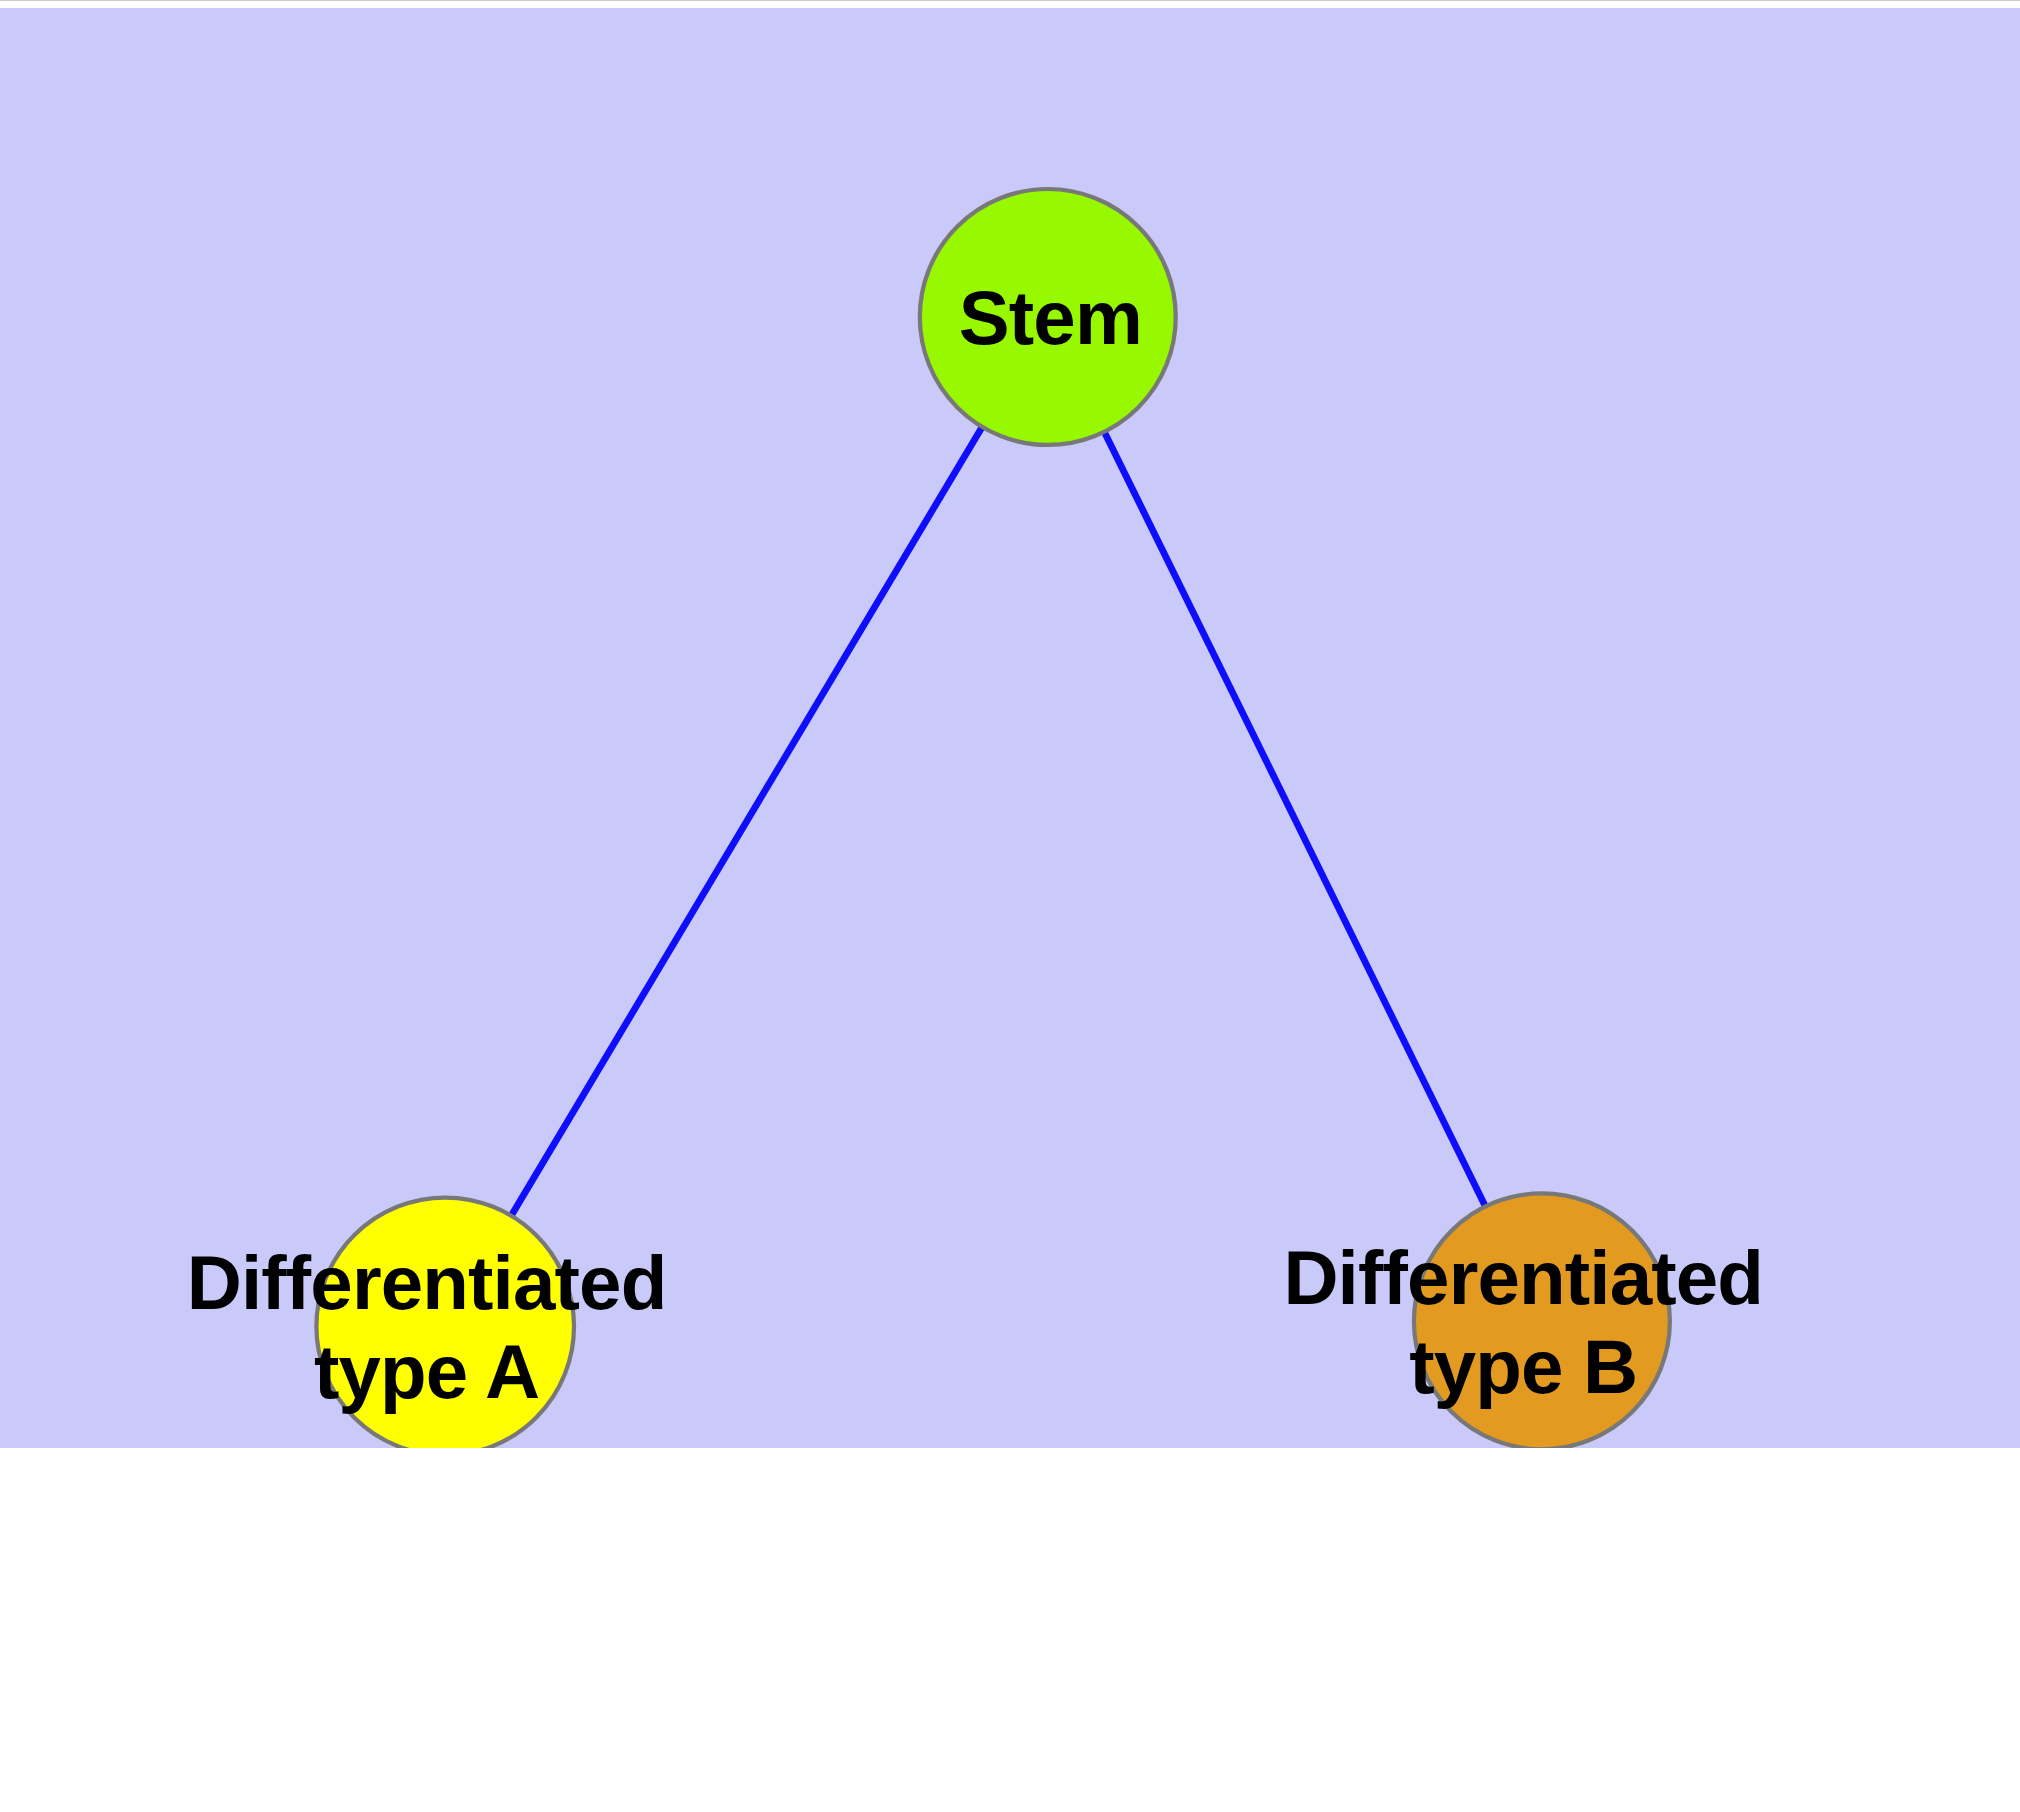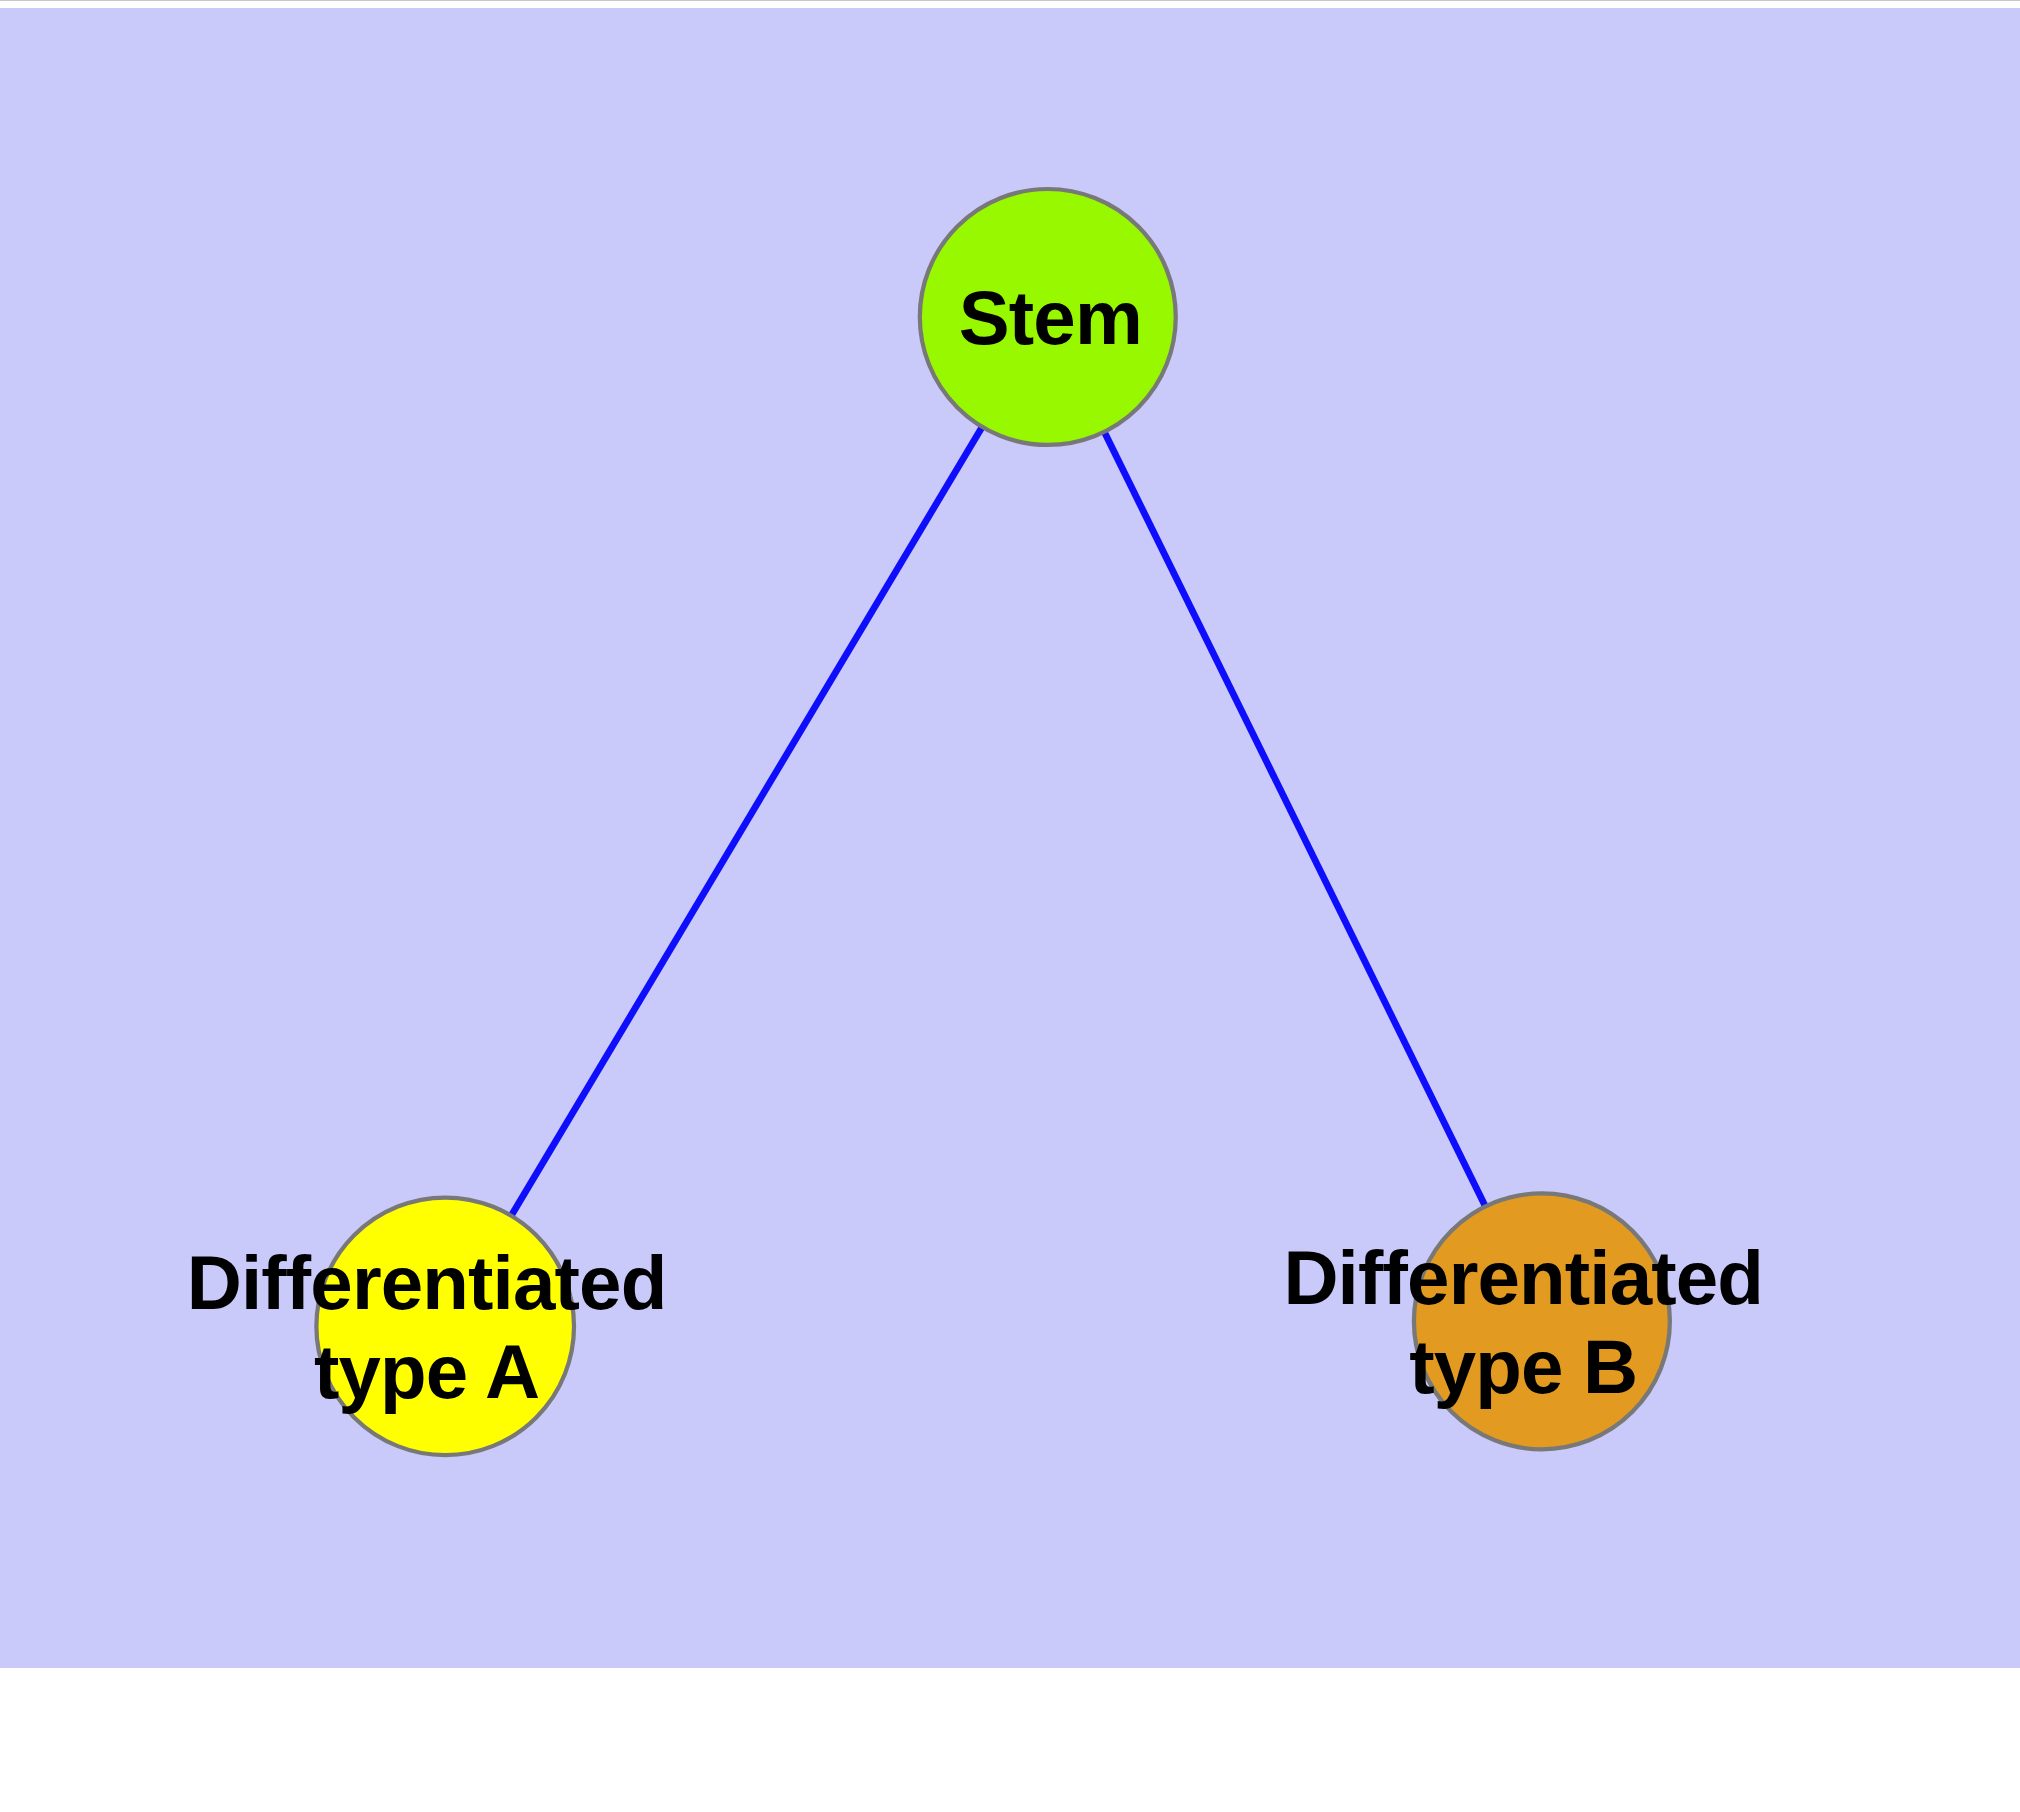--- a/index.html
+++ b/index.html
@@ -26,21 +26,21 @@
   }
   .node-label {
     font-family: "Liberation Sans", "DejaVu Sans", sans-serif;
     font-weight: bold;
     letter-spacing: -1px;
   }
 </style>
 </head>
 <body>
 
-<div id="stage" style="width: 2021px; height: 1668px; background: rgb(202, 202, 250);">
+<div id="stage" style="width: 2021px; height: 1448px; background: rgb(202, 202, 250);">
   <svg id="graph-svg" xmlns="http://www.w3.org/2000/svg" width="2021" height="1812" viewBox="0 0 2384 2138">
       <line x1="1236" y1="374" x2="525" y2="1565" stroke="#0E0EFC" stroke-width="8"></line>
       <line x1="1236" y1="374" x2="1819" y2="1559" stroke="#0E0EFC" stroke-width="8"></line>
       <circle cx="1236" cy="374" r="151" fill="#97F800" stroke="#787878" stroke-width="5"></circle>
       <circle cx="525" cy="1565" r="152" fill="#FFFF00" stroke="#787878" stroke-width="5"></circle>
       <circle cx="1819" cy="1559" r="151" fill="#E29A21" stroke="#787878" stroke-width="5"></circle>
       <text class="node-label" font-size="90" fill="#000000" text-anchor="middle"><tspan x="1239" y="406.4">Stem</tspan></text>
       <text class="node-label" font-size="90" fill="#000000" text-anchor="middle"><tspan x="503" y="1544.9">Differentiated</tspan><tspan x="503" y="1649.9">type A</tspan></text>
       <text class="node-label" font-size="90" fill="#000000" text-anchor="middle"><tspan x="1797" y="1538.9">Differentiated</tspan><tspan x="1797" y="1643.9">type B</tspan></text>
     </svg>

